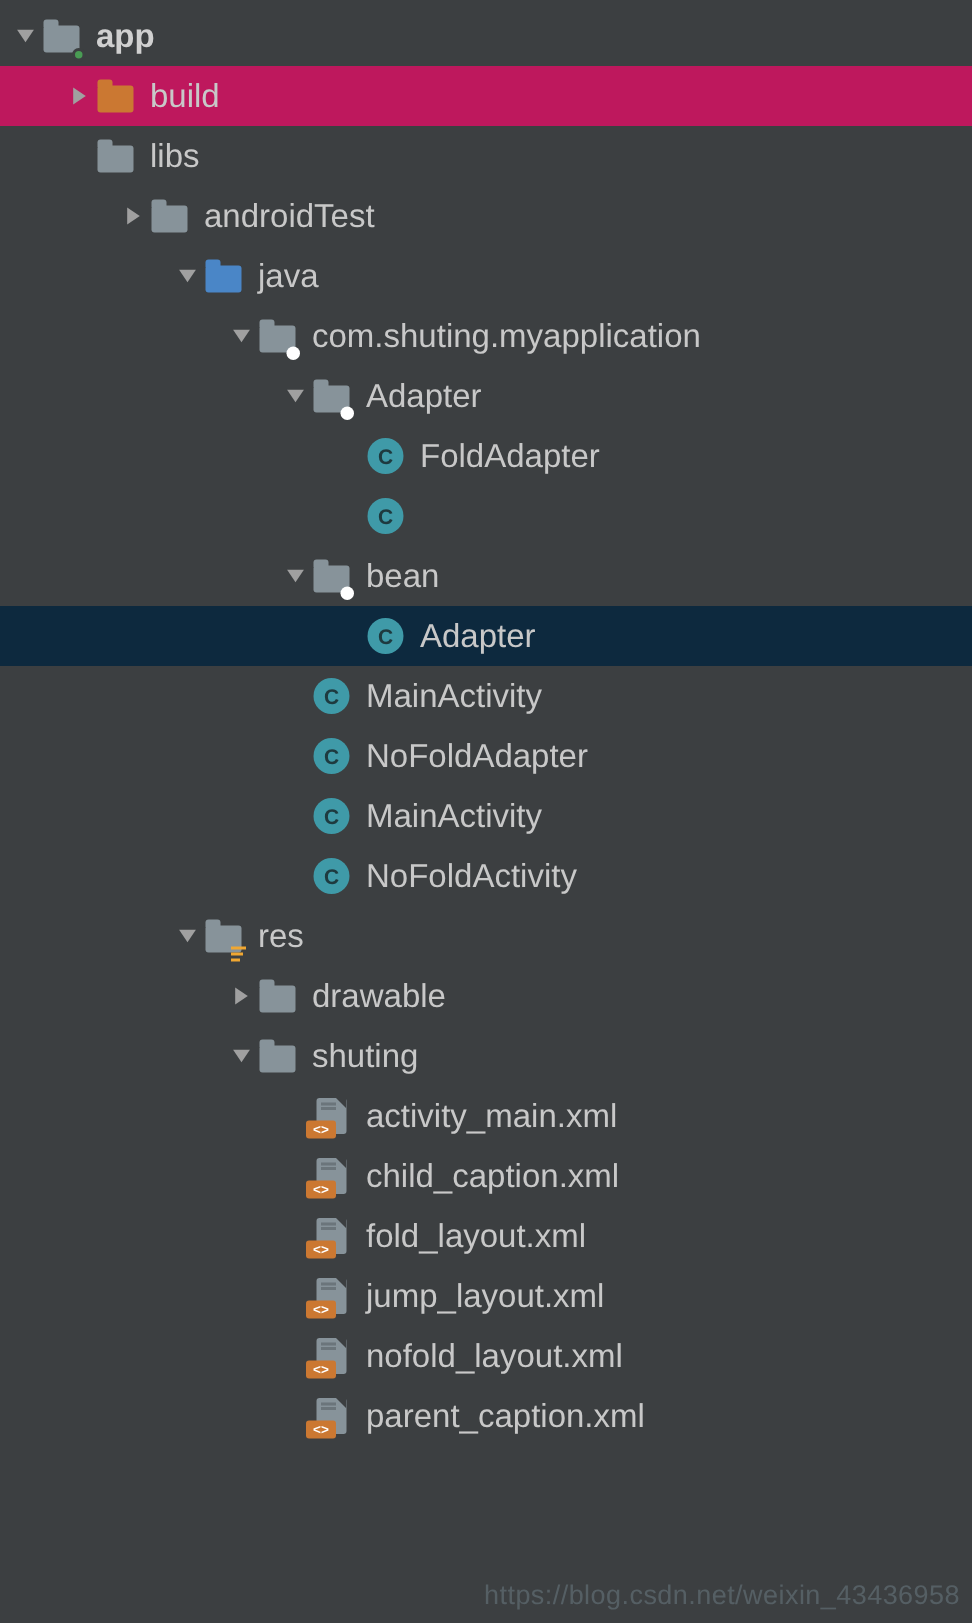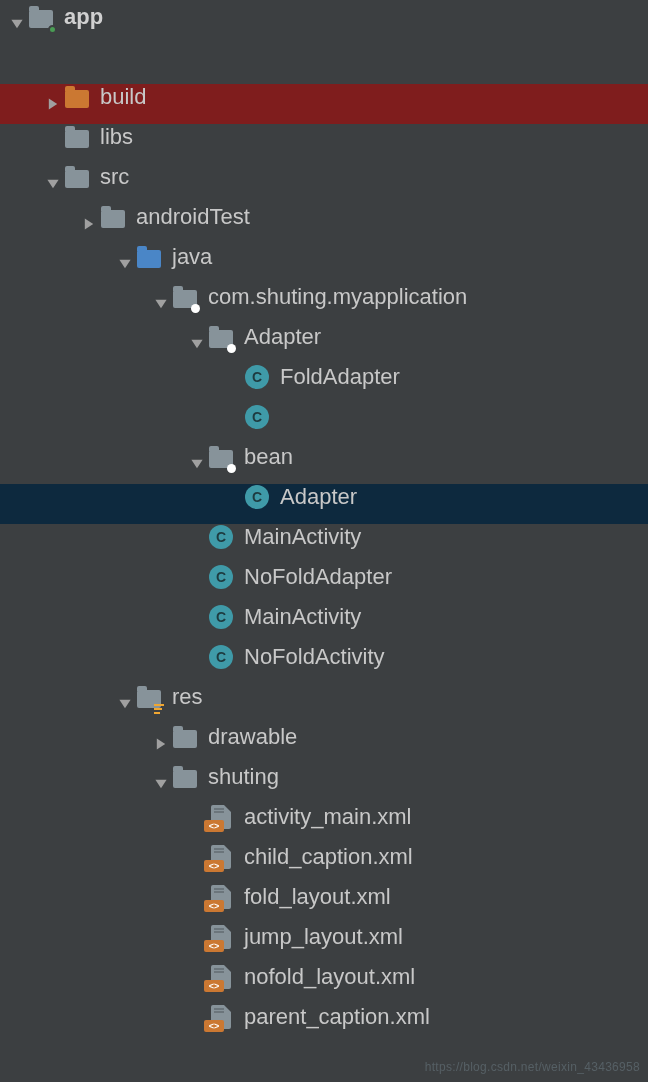--- a/index.html
+++ b/index.html
@@ -9,24 +9,25 @@
     font-size: 22px;
     color: #bbbbbb;
     width: 648px;
     height: 1082px;
     overflow: hidden;
     position: relative;
   }
   .tree { padding-top: 4px; }
   .row {
     display: flex;
+    align-items: center;
     height: 40px;
     white-space: nowrap;
   }
-  .row.highlight-yellow { background: #7f1d1d; margin-top: 40px; }
+  .row.highlight-yellow { background: #be185d; }
   .row.highlight-blue   { background: #0d293e; }
   .chev {
     width: 22px;
     display: inline-flex;
     align-items: center;
     justify-content: center;
     flex-shrink: 0;
   }
   .chev svg { width: 14px; height: 14px; }
   .chev.blank { visibility: hidden; }
@@ -108,21 +109,21 @@
   .xml-tag{
     position:absolute; left:-4px; bottom:-2px;
     width:20px; height:12px;
     background:#cb7832;
     border-radius:2px;
     color:#fff; font-size:9px; font-weight:700;
     display:flex; align-items:center; justify-content:center;
   }
   .watermark{
     position:absolute; right:8px; bottom:8px;
-    font-size:12px; color:#6b7a82; opacity:.55;
+    font-size:18px; color:#6b7a82; opacity:.55;
     letter-spacing:.3px;
   }
 </style>
 </head>
 <body>
 
 <div class="tree" id="tree">
     <div class="row">
       <span class="spacer" style="width:6px"></span>
       <span class="chev">
@@ -150,32 +151,20 @@
     </div>
     <div class="row">
       <span class="spacer" style="width:42px"></span>
       <span class="chev blank"></span>
       <span class="icon">
         <span class="folder"></span>
       </span>
       <span class="label">libs</span>
     </div>
     <div class="row">
-      <span class="spacer" style="width:42px"></span>
-      <span class="chev">
-    <svg viewBox="0 0 10 10">
-          <path d="M2 1 L8 5 L2 9 Z" fill="#a0a0a0" transform="rotate(90 5 5)"></path>
-        </svg>
-  </span>
-      <span class="icon">
-        <span class="folder"></span>
-      </span>
-      <span class="label">src</span>
-    </div>
-    <div class="row">
       <span class="spacer" style="width:78px"></span>
       <span class="chev">
     <svg viewBox="0 0 10 10">
           <path d="M2 1 L8 5 L2 9 Z" fill="#a0a0a0" transform="rotate(0 5 5)"></path>
         </svg>
   </span>
       <span class="icon">
         <span class="folder"></span>
       </span>
       <span class="label">androidTest</span>

